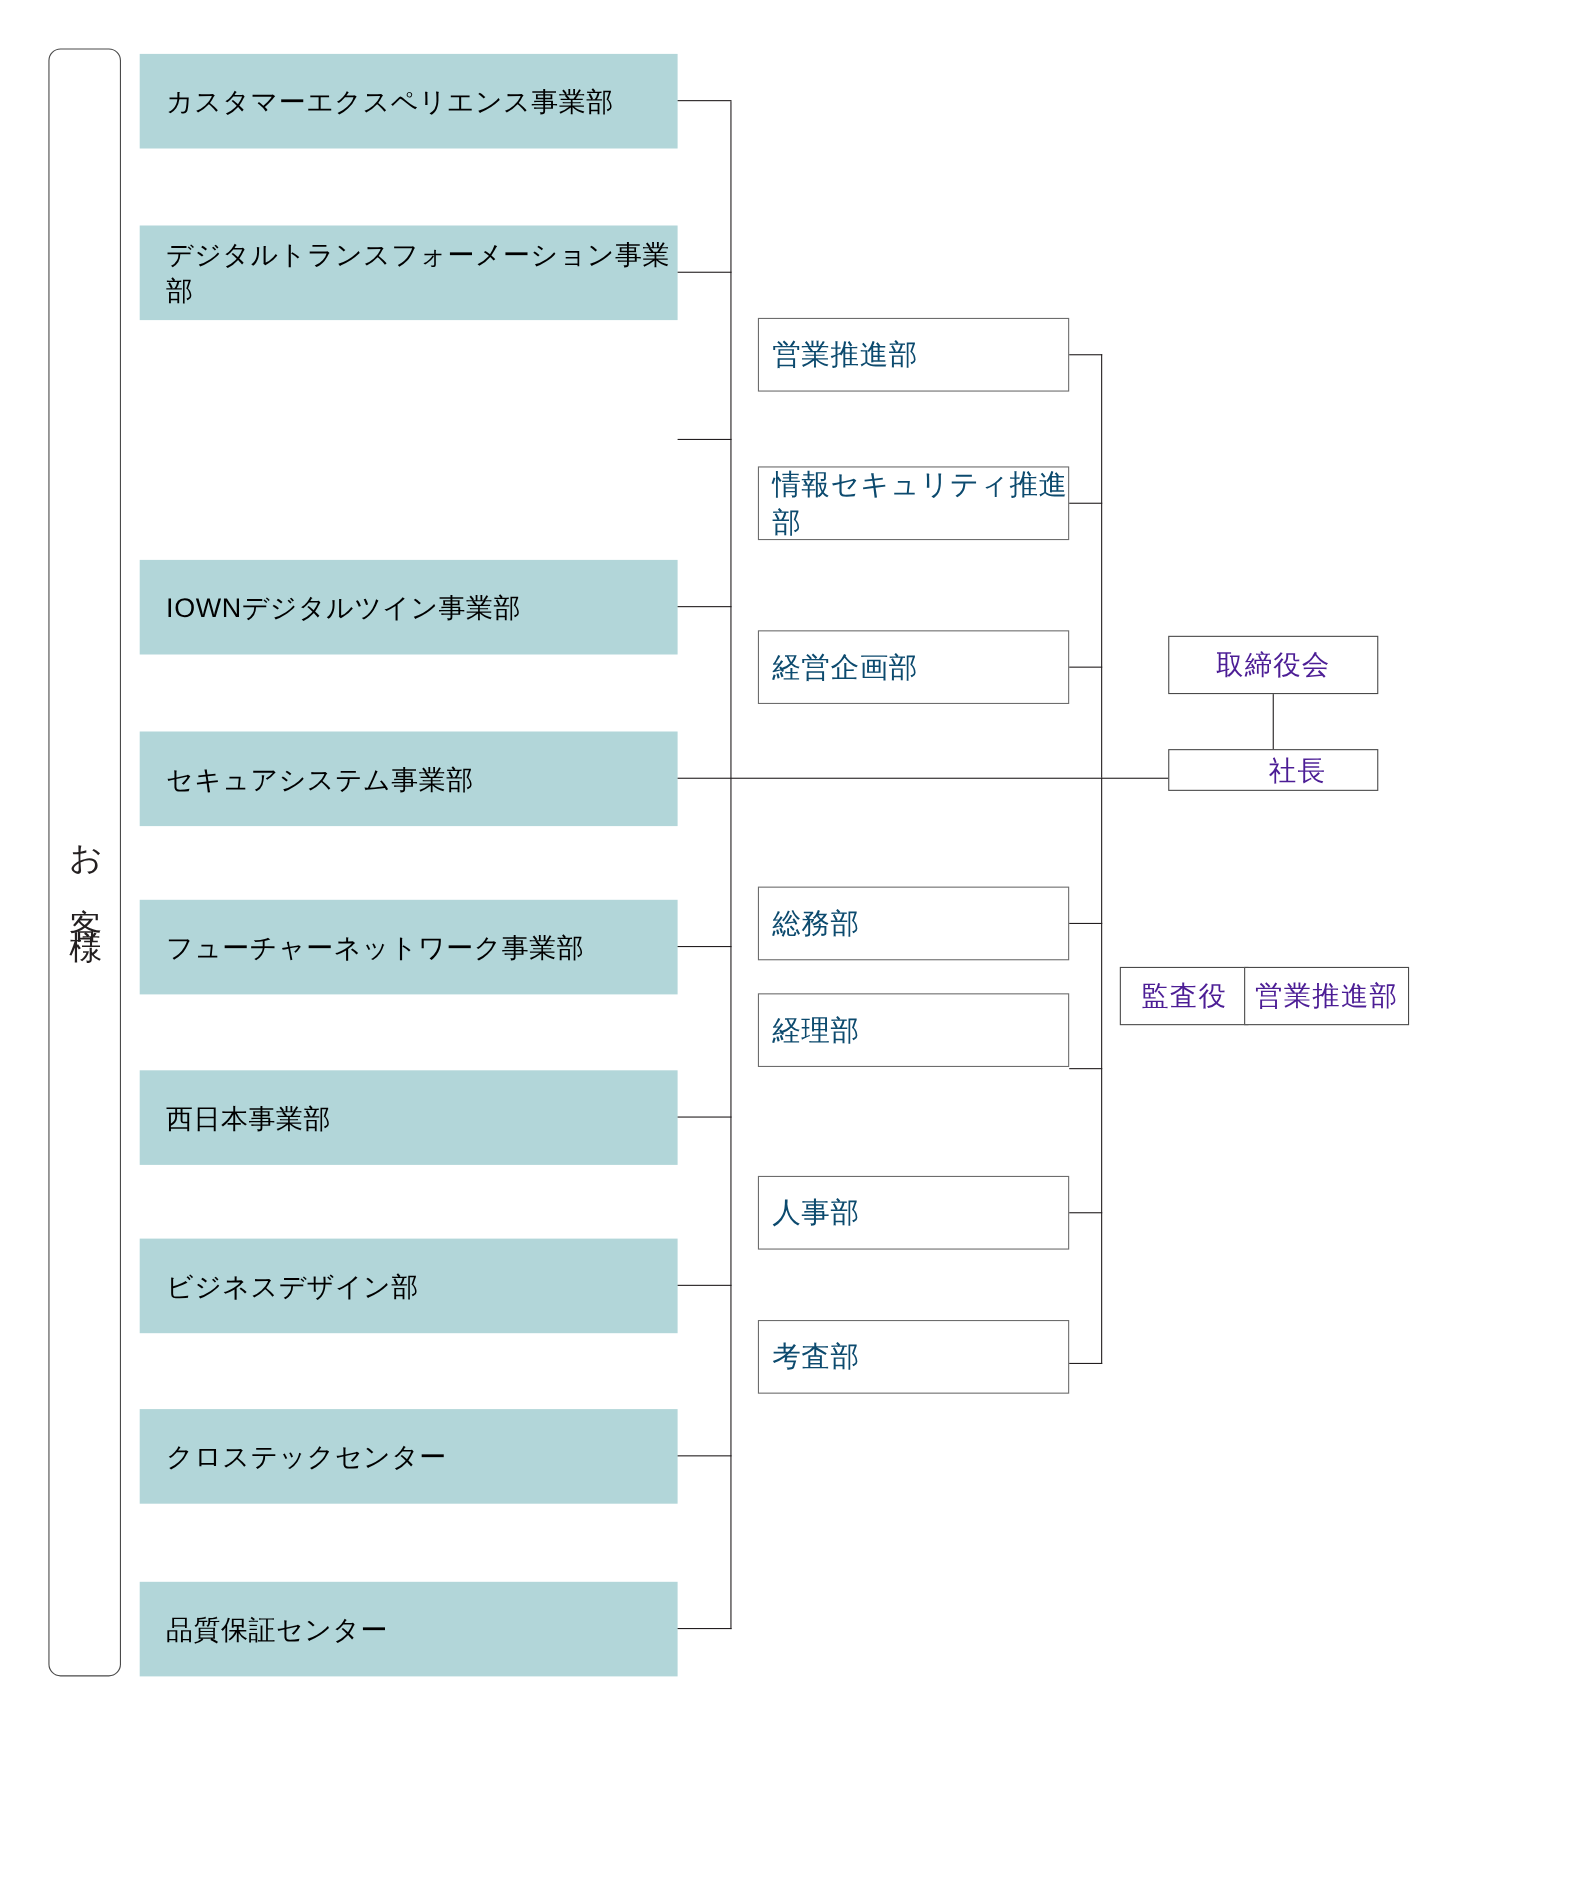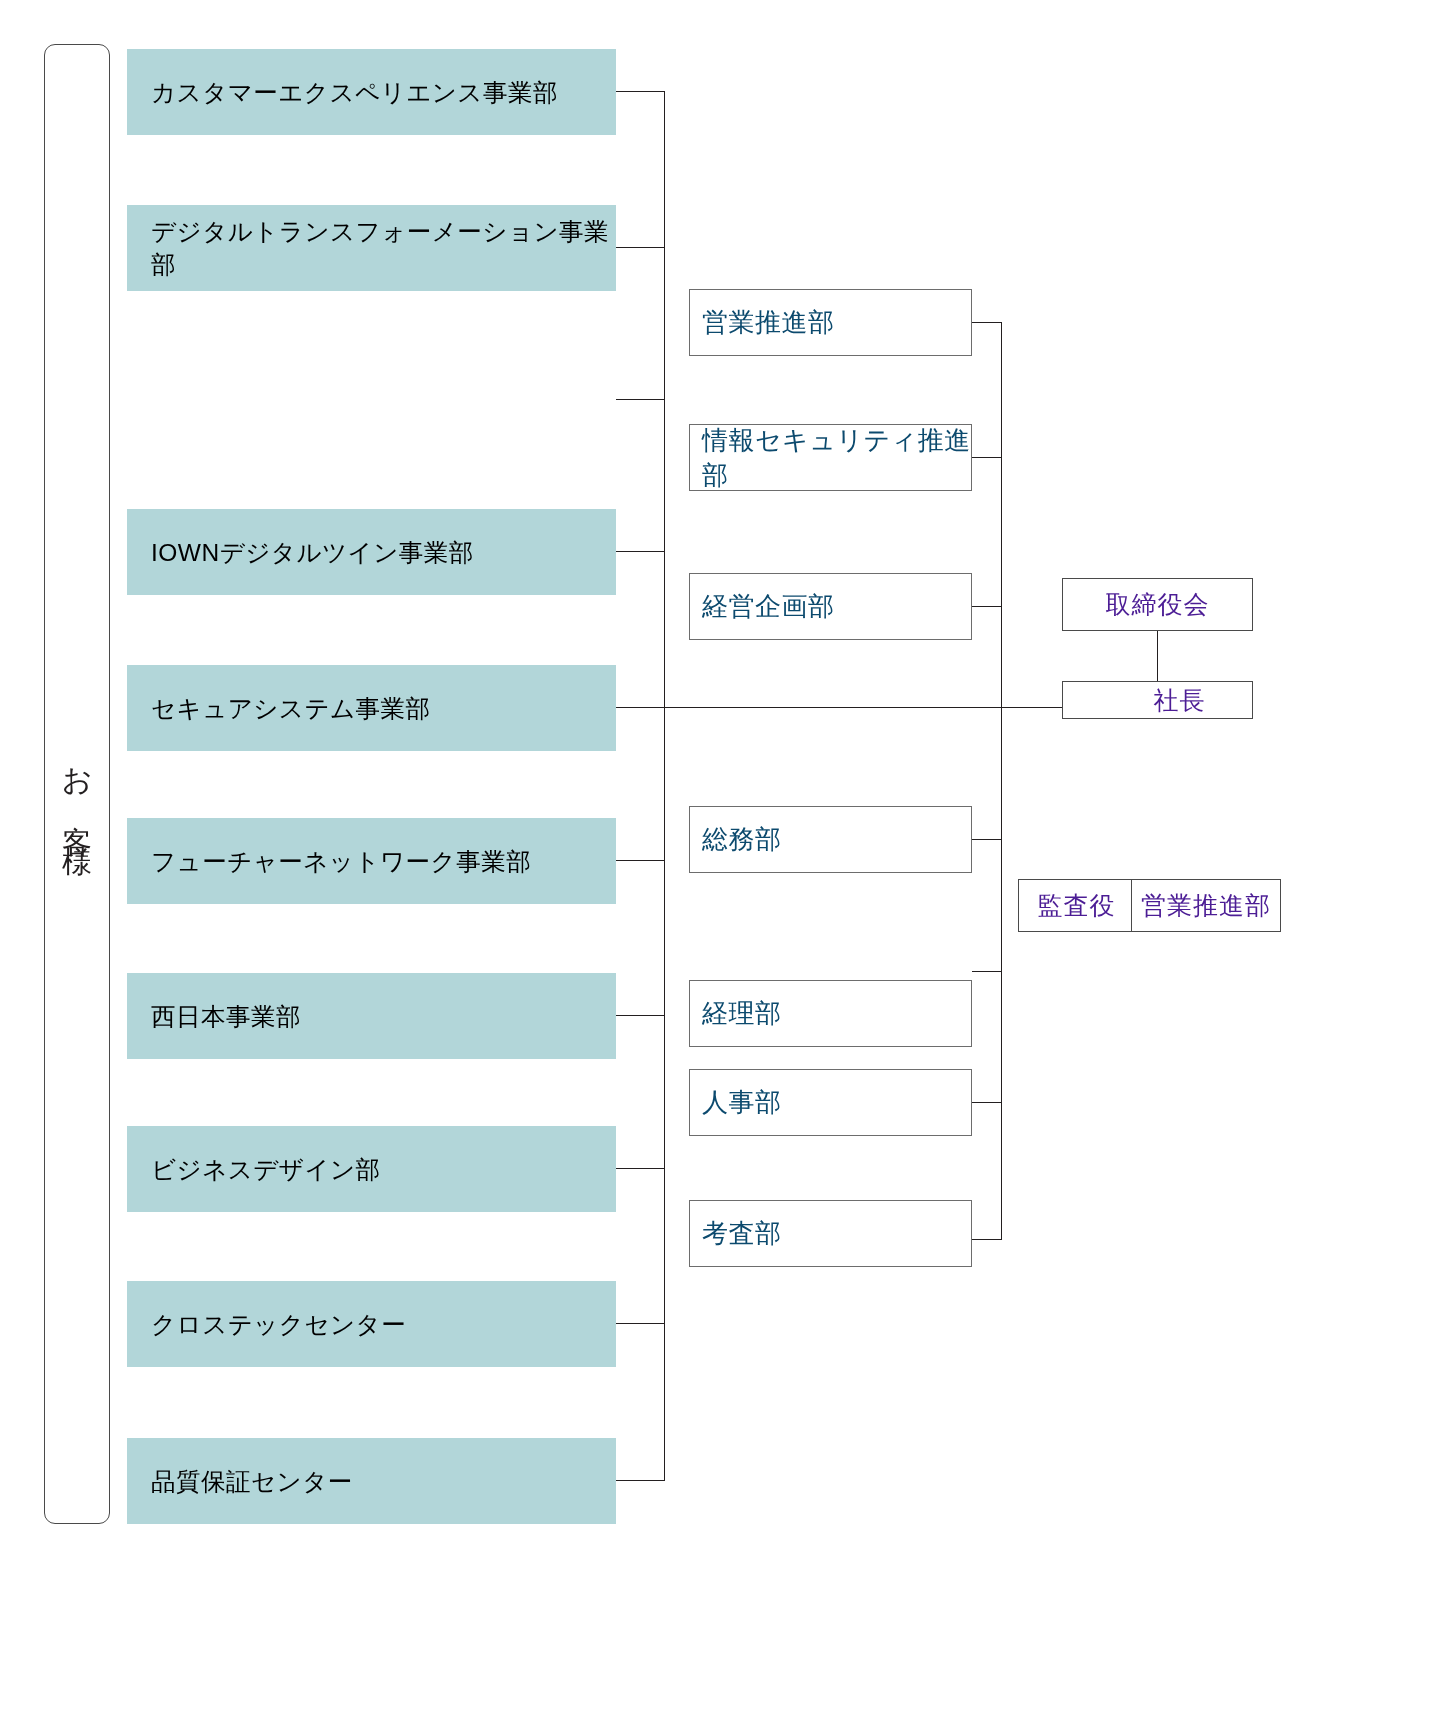--- a/index.html
+++ b/index.html
@@ -125,21 +125,21 @@
   <div class="div-box" style="top:973px">西日本事業部</div>
   <div class="div-box" style="top:1126px">ビジネスデザイン部</div>
   <div class="div-box" style="top:1281px">クロステックセンター</div>
   <div class="div-box" style="top:1438px">品質保証センター</div>
 
   <div class="dept-box" style="top:289px">営業推進部</div>
   <div class="dept-box" style="top:424px">情報セキュリティ推進部</div>
   <div class="dept-box" style="top:573px">経営企画部</div>
 
   <div class="dept-box" style="top:806px">総務部</div>
-  <div class="dept-box" style="top:980px">経理部</div>
+  <div class="dept-box" style="top:903px">経理部</div>
   <div class="dept-box" style="top:1069px">人事部</div>
   <div class="dept-box" style="top:1200px">考査部</div>
 
   <div class="exec-box" id="box-board">取締役会</div>
   <div class="exec-box" id="box-pres">社長</div>
   <div class="exec-box" id="box-auditor">監査役</div>
   <div class="exec-box" id="box-audoff">営業推進部</div>
 
   <div class="ln v" style="left:664px; top:92px; height:1389px;"></div>
 

